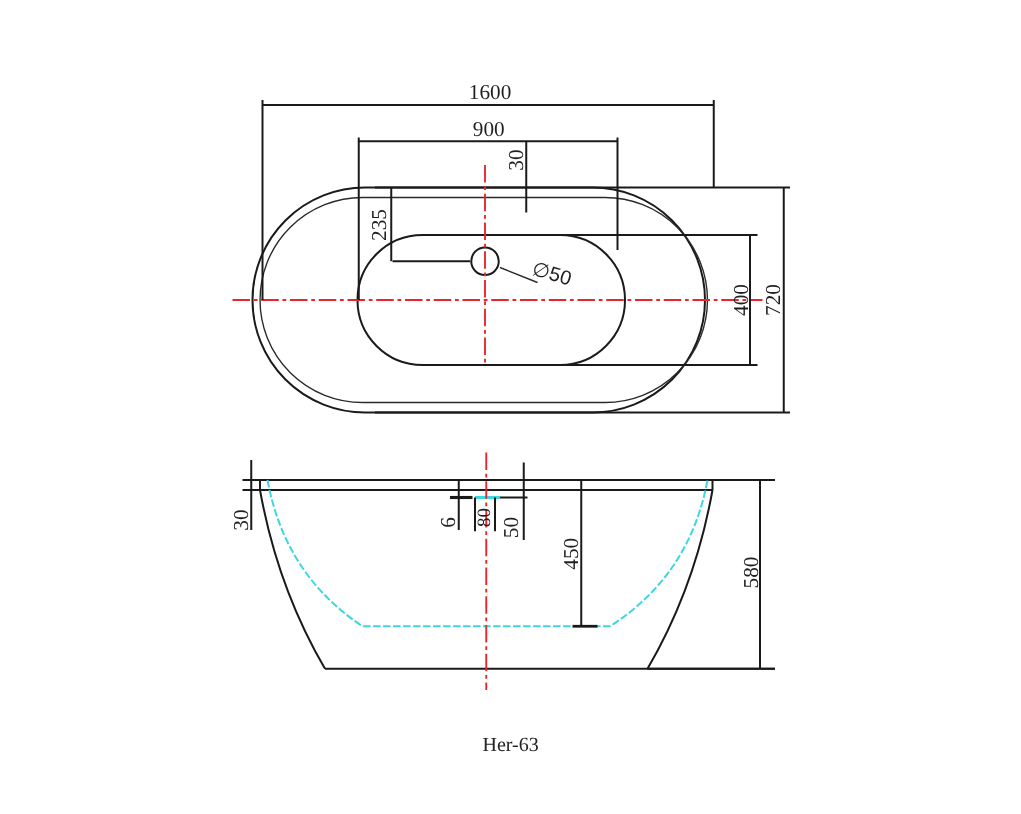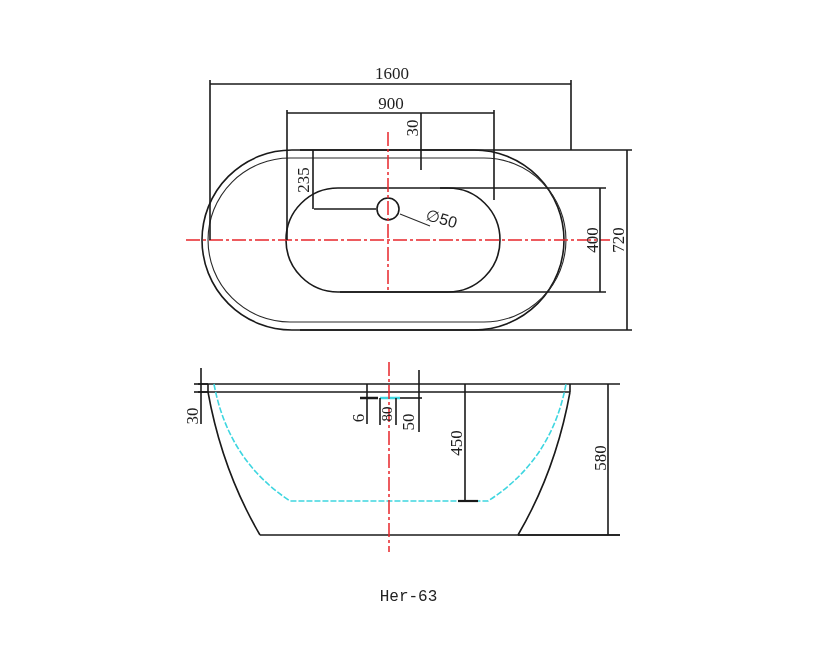--- a/index.html
+++ b/index.html
@@ -3,21 +3,21 @@
   <meta charset="utf-8">
   <style>
     html, body { margin: 0; padding: 0; background: #ffffff; }
     body { width: 817px; height: 651px; position: relative; overflow: hidden; font-family: "Liberation Serif", serif; }
     #drawing { position: absolute; left: 0; top: 0; width: 817px; height: 651px; }
     .ln { stroke: #1a1a1a; stroke-width: 1.6; fill: none; }
     .thin { stroke: #2a2a2a; stroke-width: 1.1; fill: none; }
     .center { stroke: #e8262b; stroke-width: 1.5; stroke-dasharray: 14 3 3 3; fill: none; }
     .cyan { stroke: #3fd6e0; stroke-width: 1.6; stroke-dasharray: 6 2; fill: none; }
     .dim-text { font-family: "Liberation Serif", serif; font-size: 17px; fill: #1f1f1f; }
-    .caption { position: absolute; left: 0; width: 817px; top: 588px; text-align: center; font-family: Liberation Mono, monospace; font-size: 16px; color: #222; }
+    .caption { position: absolute; left: 0; width: 817px; top: 588px; text-align: center; font-family: Liberation Serif, serif; font-size: 16px; color: #222; }
   </style>
 </head>
 <body>
 
 <svg id="drawing" viewBox="0 0 817 651" xmlns="http://www.w3.org/2000/svg">
 
   <g>
 
     <path class="ln" d="M300,150 L482,150 A90,90 0 0 1 482,330 L300,330 A90,90 0 0 1 300,150 Z" transform="translate(-8,0)"></path>
     <path class="thin" d="M296,158 L490,158 A82,82 0 0 1 490,322 L296,322 A82,82 0 0 1 296,158 Z" transform="translate(-6,0)"></path>

